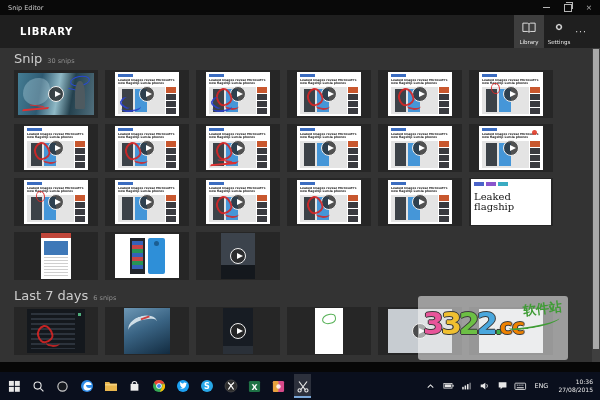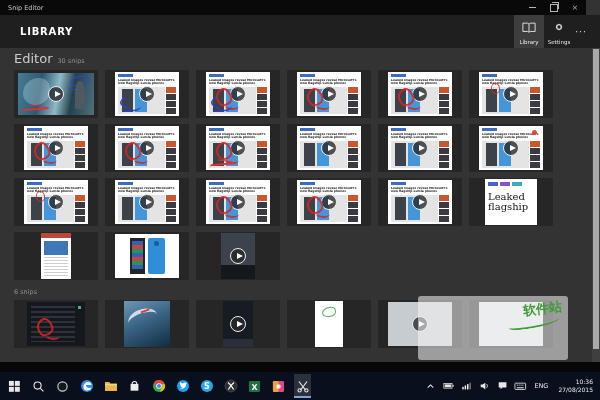--- a/index.html
+++ b/index.html
@@ -1,19 +1,19 @@
 <!DOCTYPE html>
 <html><head>
 <meta charset="utf-8">
 <style>
   html,body{margin:0;padding:0;background:#555;}
   .screen{position:relative;width:600px;height:400px;overflow:hidden;background:#333;
           font-family:"DejaVu Sans","Liberation Sans",sans-serif;cursor:default;}
   
-  .titlebar{position:absolute;left:0;top:0;right:14px;height:15px;background:#090909;
+  .titlebar{position:absolute;left:0;top:0;right:0;height:15px;background:#090909;
             display:flex;align-items:center;padding:0 8px;box-sizing:border-box;}
   .titlebar .title{font-size:6.5px;color:#c9c9c9;}
   .win-controls{margin-left:auto;display:flex;gap:14px;align-items:center;}
   .wc{color:#b5b5b5;font-size:7.5px;line-height:1;}
   .wc-min{width:7px;height:1px;background:#b5b5b5;}
   .wc-max{position:relative;width:6px;height:6px;border:1px solid #b5b5b5;}
   .wc-max::before{content:"";position:absolute;left:1px;top:-3px;width:6px;height:6px;border:1px solid #b5b5b5;border-left:none;border-bottom:none;}
   
   .appheader{position:absolute;left:0;top:15px;right:0;height:33px;background:#1f1f1f;
              display:flex;align-items:center;padding-left:20px;box-sizing:border-box;}
@@ -49,21 +49,21 @@
   .wb-bar{position:absolute;left:3px;top:2px;width:15px;height:3px;background:#3b6cc0;}
   .wb-h{position:absolute;left:3px;top:6.5px;right:3px;height:8px;font-size:3px;line-height:1.15;
         color:#222;font-weight:bold;overflow:hidden;}
   .wb-body{position:absolute;left:3px;right:3px;top:15px;bottom:2px;display:flex;gap:1px;}
   .wb-img{flex:1;background:#e4e4e4;position:relative;}
   .wb-img .p1{position:absolute;left:4px;top:2px;bottom:2px;width:11px;background:#3c4248;}
   .wb-img .p2{position:absolute;left:17px;top:2px;bottom:2px;width:12px;background:#4596d8;}
   .wb-side{width:10px;display:flex;flex-direction:column;gap:1px;}
   .wb-side i{flex:1;background:#3a3b40;}
   .wb-side i:first-child{background:#c8572e;}
-  .k-doc{width:52px;height:46px;}
+  .k-doc{width:80px;height:46px;}
   .doc-chips{position:absolute;left:3px;top:3px;display:flex;gap:2px;}
   .doc-chips i{width:10px;height:4px;display:block;}
   .doc-chips i:nth-child(1){background:#4a63c8;}
   .doc-chips i:nth-child(2){background:#8a55cc;}
   .doc-chips i:nth-child(3){background:#3aabc2;}
   .doc-text{position:absolute;left:3px;top:13px;right:0;font-family:"DejaVu Serif","Liberation Serif",serif;
         font-size:10px;line-height:.95;color:#141414;}
   .k-portrait-page{width:30px;height:46px;}
   .k-portrait-page::before{content:"";position:absolute;left:0;top:0;right:0;height:5px;background:#c0463a;}
   .k-portrait-page::after{content:"";position:absolute;left:3px;right:3px;top:24px;bottom:2px;
@@ -181,21 +181,21 @@
             </svg>
         </span>
         <span class="lbl">Settings</span>
       </div>
       <div class="more">···</div>
     </div>
   </div>
 
   <div class="content">
     <div class="sec-header">
-      <span class="sec-title">Editor</span>
+      <span class="sec-title">Snip</span>
       <span class="sec-count">30 snips</span>
     </div>
     <div class="rows" id="rows-0">
         <div class="row">
           <div class="cell">
             <div class="thumb k-video-dino">
               <div class="play"></div>
               <div class="ink ink-red-text"></div>
               <div class="ink ink-blue-tr"></div>
             </div>
@@ -546,20 +546,21 @@
             </div>
           </div>
           <div class="cell">
             <div class="thumb k-portrait-video">
               <div class="play"></div>
             </div>
           </div>
         </div>
       </div>
     <div class="sec-header">
+      <span class="sec-title">Last 7 days</span>
       <span class="sec-count">6 snips</span>
     </div>
     <div class="rows" id="rows-1">
         <div class="row">
           <div class="cell">
             <div class="thumb k-dark-feed">
               <div class="ink ink-red"></div>
             </div>
           </div>
           <div class="cell">
@@ -587,20 +588,23 @@
       </div>
   </div>
 
   <div class="scrollbar">
     <div class="scroll-thumb"></div>
   </div>
 
   <div class="footer-strip"></div>
 
   <div class="watermark">
+    <div class="wm-digits">
+      <span class="wm-d1">3</span><span class="wm-d2">3</span><span class="wm-d3">2</span><span class="wm-d4">2</span><span class="wm-dot">.</span><span class="wm-cc">cc</span>
+    </div>
     <div class="wm-cn">软件站</div>
     <div class="wm-swoosh"></div>
   </div>
 
   <div class="taskbar">
     <div class="tb-icons" id="tb-icons">
         <div class="tb-icon">
           <svg width="13" height="13" viewBox="0 0 14 14">
             <g fill="#e8e8e8">
               <rect x="1" y="1" width="5.3" height="5.3"></rect>

